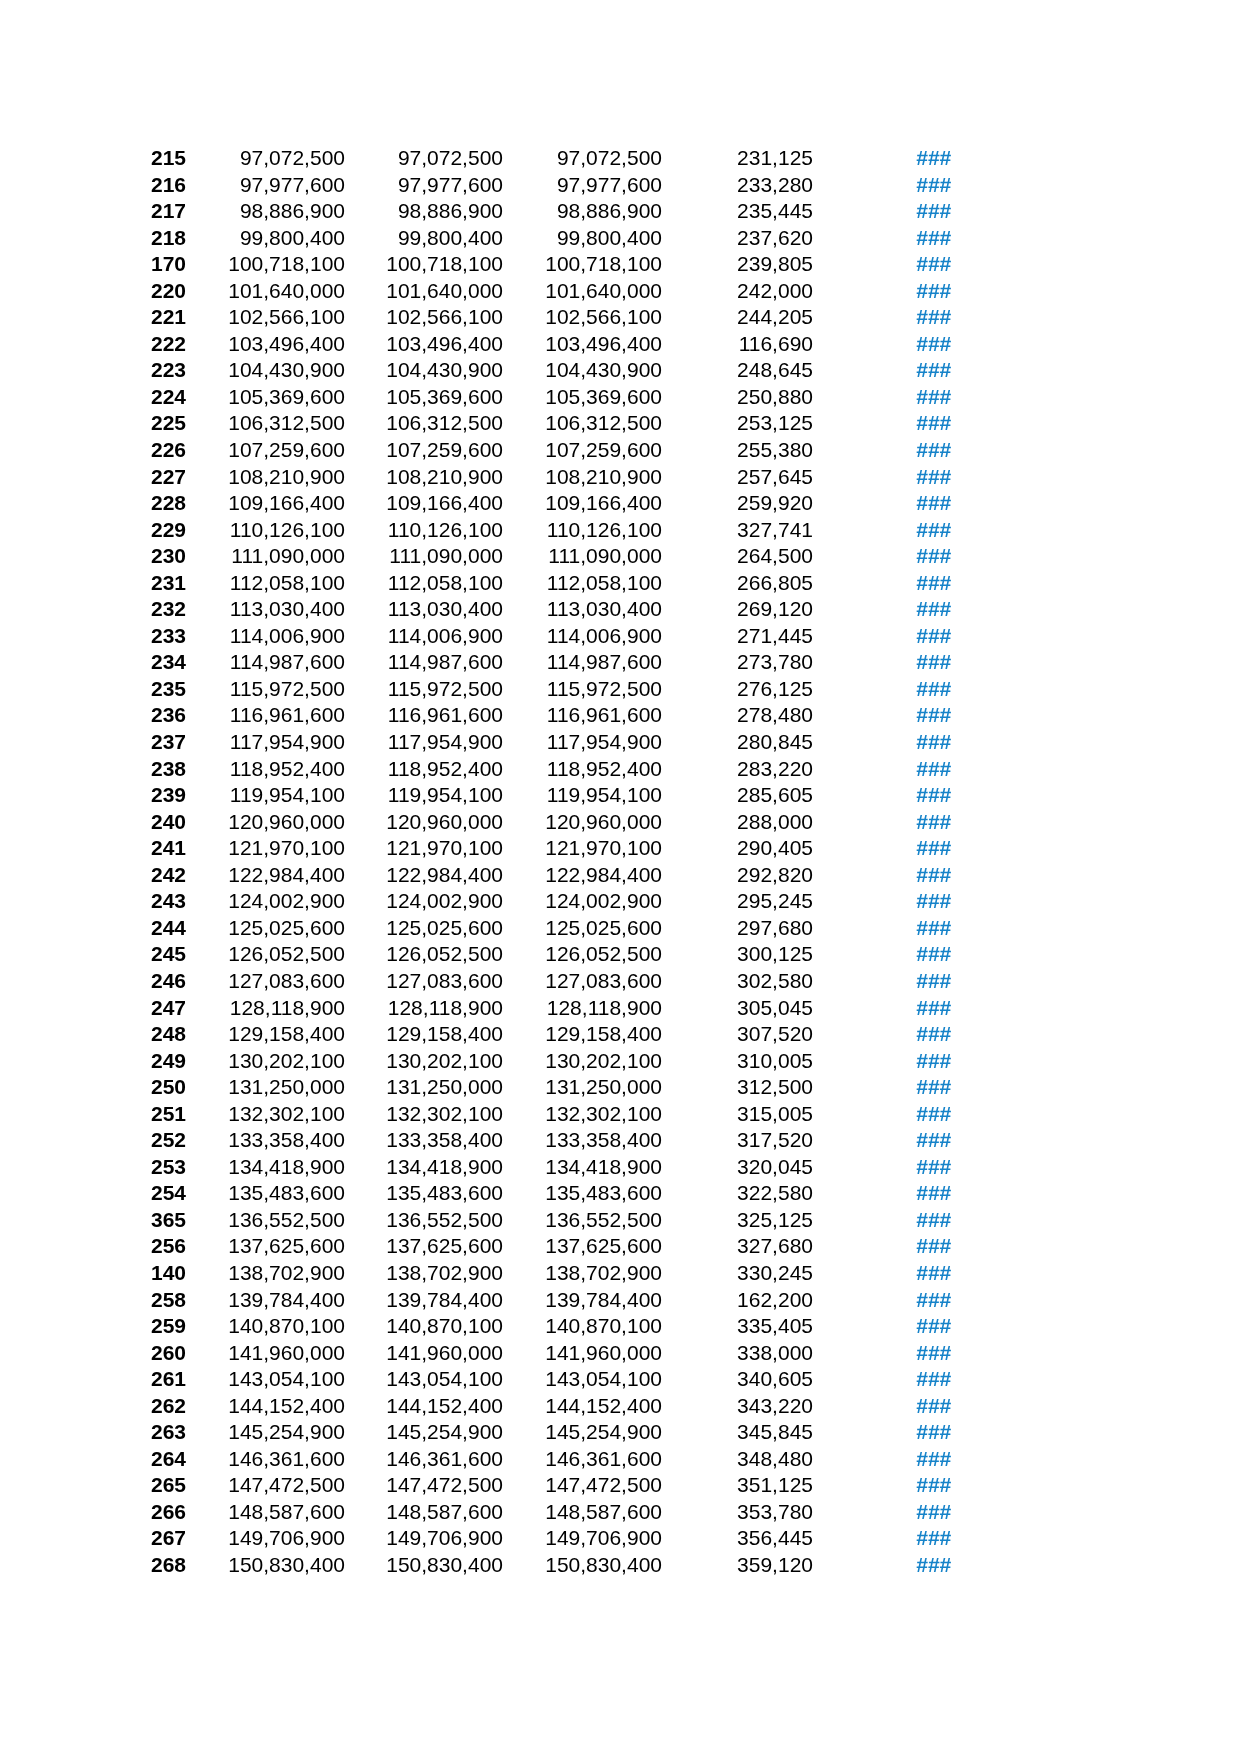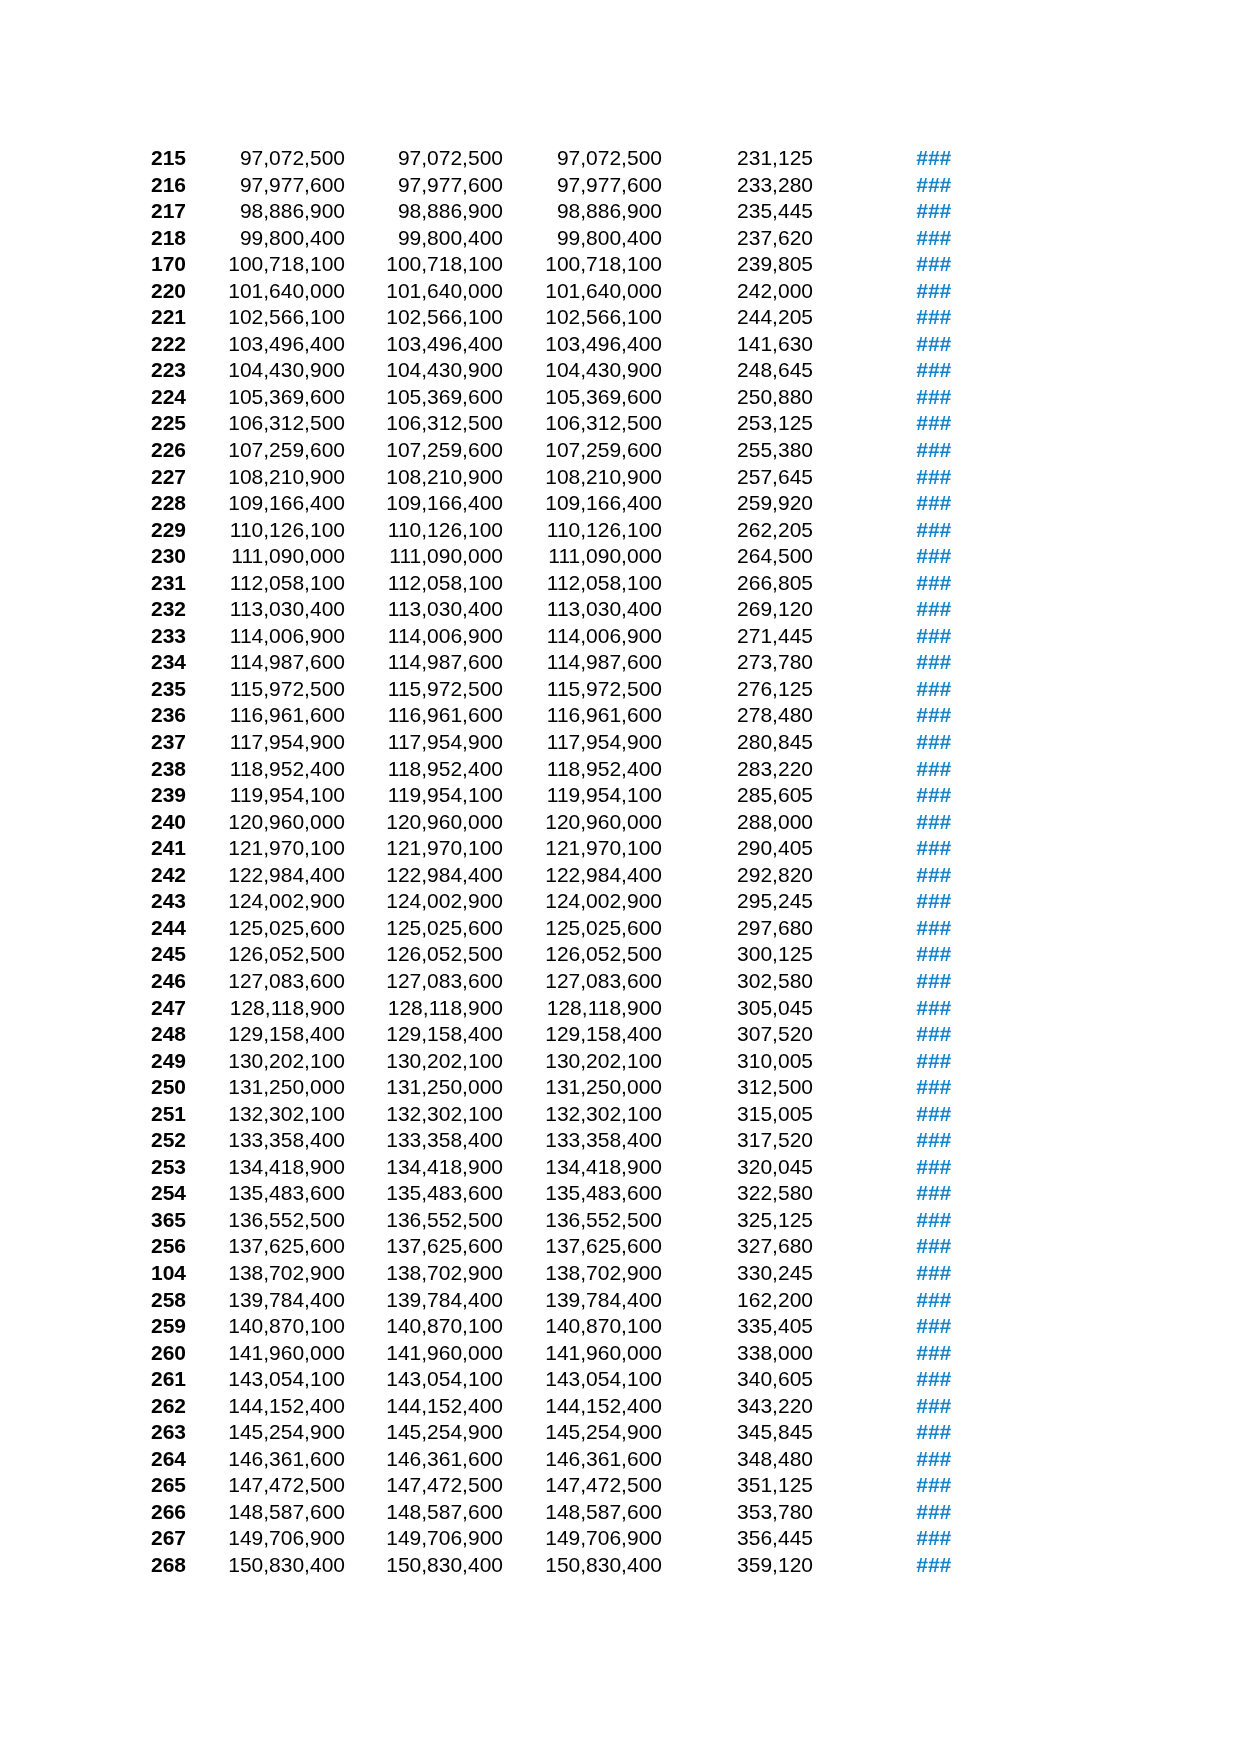--- a/index.html
+++ b/index.html
@@ -114,21 +114,21 @@
     <div class="cell c-val">102,566,100</div>
     <div class="cell c-bold">244,205</div>
     <div class="cell c-hash">###</div>
   </div>
 
   <div class="row">
     <div class="cell c-num">222</div>
     <div class="cell c-val">103,496,400</div>
     <div class="cell c-val">103,496,400</div>
     <div class="cell c-val">103,496,400</div>
-    <div class="cell c-bold">141,630</div>
+    <div class="cell c-bold">116,690</div>
     <div class="cell c-hash">###</div>
   </div>
 
   <div class="row">
     <div class="cell c-num">223</div>
     <div class="cell c-val">104,430,900</div>
     <div class="cell c-val">104,430,900</div>
     <div class="cell c-val">104,430,900</div>
     <div class="cell c-bold">248,645</div>
     <div class="cell c-hash">###</div>
@@ -177,21 +177,21 @@
     <div class="cell c-val">109,166,400</div>
     <div class="cell c-bold">259,920</div>
     <div class="cell c-hash">###</div>
   </div>
 
   <div class="row">
     <div class="cell c-num">229</div>
     <div class="cell c-val">110,126,100</div>
     <div class="cell c-val">110,126,100</div>
     <div class="cell c-val">110,126,100</div>
-    <div class="cell c-bold">262,205</div>
+    <div class="cell c-bold">327,741</div>
     <div class="cell c-hash">###</div>
   </div>
 
   <div class="row">
     <div class="cell c-num">230</div>
     <div class="cell c-val">111,090,000</div>
     <div class="cell c-val">111,090,000</div>
     <div class="cell c-val">111,090,000</div>
     <div class="cell c-bold">264,500</div>
     <div class="cell c-hash">###</div>
@@ -425,21 +425,21 @@
   <div class="row">
     <div class="cell c-num">256</div>
     <div class="cell c-val">137,625,600</div>
     <div class="cell c-val">137,625,600</div>
     <div class="cell c-val">137,625,600</div>
     <div class="cell c-bold">327,680</div>
     <div class="cell c-hash">###</div>
   </div>
 
   <div class="row">
-    <div class="cell c-num">104</div>
+    <div class="cell c-num">140</div>
     <div class="cell c-val">138,702,900</div>
     <div class="cell c-val">138,702,900</div>
     <div class="cell c-val">138,702,900</div>
     <div class="cell c-bold">330,245</div>
     <div class="cell c-hash">###</div>
   </div>
 
   <div class="row">
     <div class="cell c-num">258</div>
     <div class="cell c-val">139,784,400</div>

